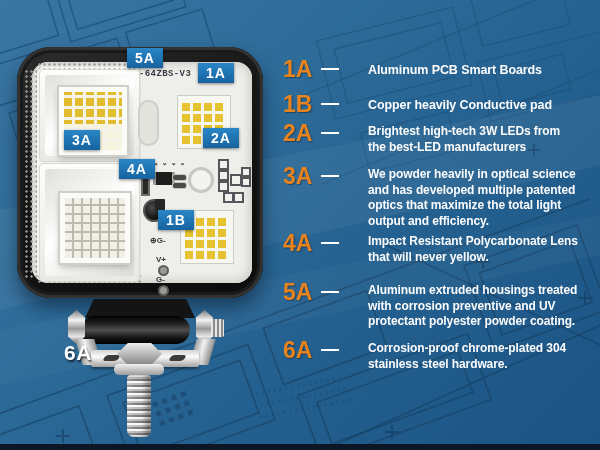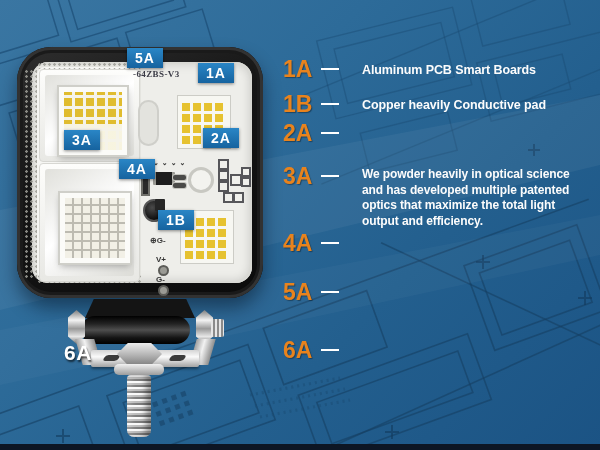--- a/index.html
+++ b/index.html
@@ -31,21 +31,21 @@
        linear-gradient(180deg,rgba(255,255,255,0) 0 55%,rgba(250,250,243,.9) 55% 100%);}
   .ledgrid.white{background-color:#f2f0e6;background-image:
        repeating-linear-gradient(0deg,transparent 0 7px,#bdbbb1 7px 9px),
        repeating-linear-gradient(90deg,transparent 0 7px,#bdbbb1 7px 9px);}
   .smdarray{position:absolute;border:4px solid #f7f7f2;box-shadow:0 0 0 1px #ccccc6;
        background-color:#e6c230;background-image:
        repeating-linear-gradient(0deg,transparent 0 8px,#f7f7f2 8px 11px),
        repeating-linear-gradient(90deg,transparent 0 8px,#f7f7f2 8px 11px);}
   .oval{position:absolute;left:121px;top:53px;width:21px;height:46px;border-radius:11px;
        background:#e3e3de;box-shadow:inset 0 0 0 2px #cfcfca;}
-  .marking{position:absolute;left:116px;top:22px;font-family:Liberation Serif, serif;
+  .marking{position:absolute;left:122px;top:22px;font-family:Liberation Mono, monospace;
        font-size:9px;font-weight:bold;color:#3b3b46;letter-spacing:.4px;}
   .chip{position:absolute;left:136px;top:125px;width:16px;height:13px;background:#1d1d1d;
        border-left:3px solid #9a9a94;border-right:3px solid #9a9a94;border-radius:1px;}
   .res{position:absolute;width:13px;height:5px;background:#4a4a48;border-radius:2px;
        box-shadow:0 0 0 1px #c4c4be;}
   .bigcircle{position:absolute;left:171px;top:120px;width:20px;height:20px;border-radius:50%;
        background:#f3f3ef;border:3px solid #c8c8c2;}
   .cap{position:absolute;left:126px;top:152px;width:18px;height:19px;border-radius:50%;
        background:radial-gradient(circle at 40% 35%,#4a4a4a,#111 70%);border:2px solid #555;}
   .switch{position:absolute;left:124px;top:130px;width:9px;height:19px;background:#2a2a2a;
@@ -91,21 +91,21 @@
   .stud{position:absolute;left:110px;top:328px;width:24px;height:62px;border-radius:4px 4px 7px 7px;
        background:repeating-linear-gradient(180deg,#fafafa 0 2px,#bcbcbc 2px 4px,#7c7c7c 4px 6px);
        box-shadow:inset -5px 0 6px rgba(0,0,0,.38), inset 5px 0 6px rgba(255,255,255,.25);}
 
   
   .features{position:absolute;left:283px;top:0;width:312px;height:450px;}
   .feat{position:absolute;left:0;display:flex;align-items:flex-start;width:312px;}
   .fid{flex:none;width:37px;font-size:23px;font-weight:800;color:#E8831D;line-height:24px;
        text-shadow:1px 1px 1px rgba(0,0,0,.35);}
   .dash{flex:none;width:18px;height:2px;background:#fff;margin:11px 13px 0 1px;}
-  .ftext{margin:3px 10px 0;font-size:12px;font-weight:bold;line-height:15.5px;color:#fcfcfc;
+  .ftext{margin:3px 16px 0;font-size:12px;font-weight:bold;line-height:15.5px;color:#fcfcfc;
        width:250px;letter-spacing:-0.1px;}
   .ftext.vpad{margin-top:6px;font-size:12.5px;}
 </style>
 </head>
 <body>
 
 <div class="page">
 
   <svg class="bg" viewBox="0 0 600 450">
     <g stroke="#17466e" stroke-opacity="0.6" fill="none" stroke-width="1.5" transform="rotate(-17 60 40)">
@@ -250,33 +250,37 @@
       <p class="ftext vpad">Aluminum PCB Smart Boards</p>
     </div>
     <div class="feat" style="top:92px;">
       <span class="fid">1B</span>
       <span class="dash"></span>
       <p class="ftext vpad">Copper heavily Conductive pad</p>
     </div>
     <div class="feat" style="top:121px;">
       <span class="fid">2A</span>
       <span class="dash"></span>
+      <p class="ftext">Brightest high-tech 3W LEDs from the best-LED manufacturers</p>
     </div>
     <div class="feat" style="top:164px;">
       <span class="fid">3A</span>
       <span class="dash"></span>
       <p class="ftext">We powder heavily in optical science and has developed multiple patented optics that maximize the total light output and efficiency.</p>
     </div>
     <div class="feat" style="top:231px;">
       <span class="fid">4A</span>
       <span class="dash"></span>
+      <p class="ftext">Impact Resistant Polycarbonate Lens that will never yellow.</p>
     </div>
     <div class="feat" style="top:280px;">
       <span class="fid">5A</span>
       <span class="dash"></span>
+      <p class="ftext">Aluminum extruded housings treated with corrosion preventive and UV protectant polyester powder coating.</p>
     </div>
     <div class="feat" style="top:338px;">
       <span class="fid">6A</span>
       <span class="dash"></span>
+      <p class="ftext">Corrosion-proof chrome-plated 304 stainless steel hardware.</p>
     </div>
   </div>
 
 </div>
 
 </body></html>

